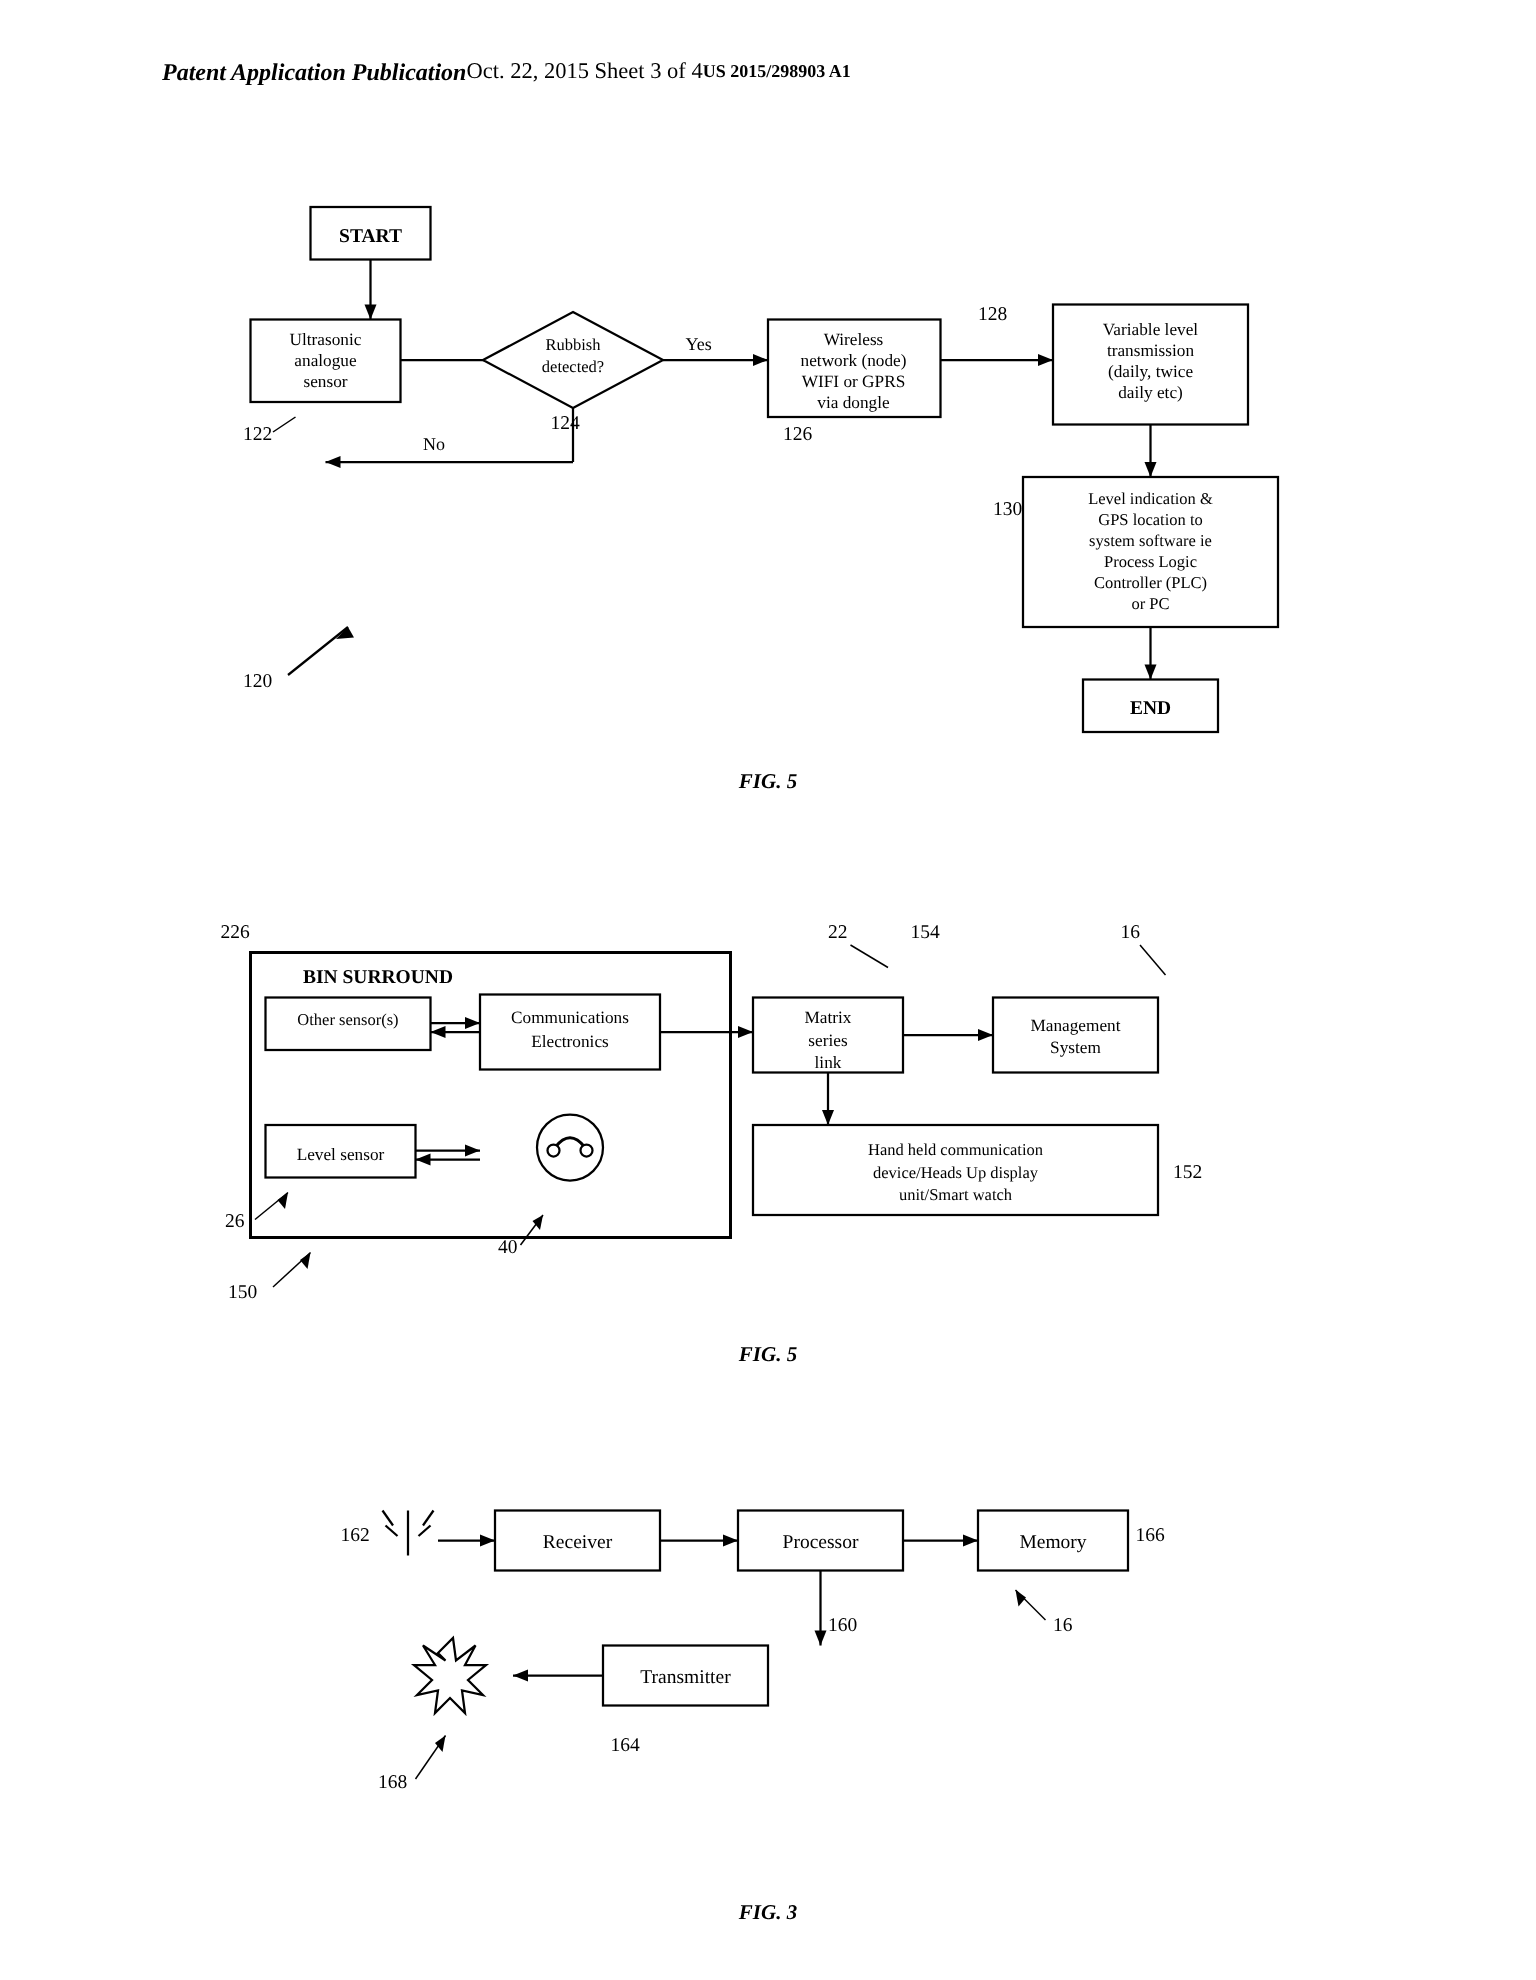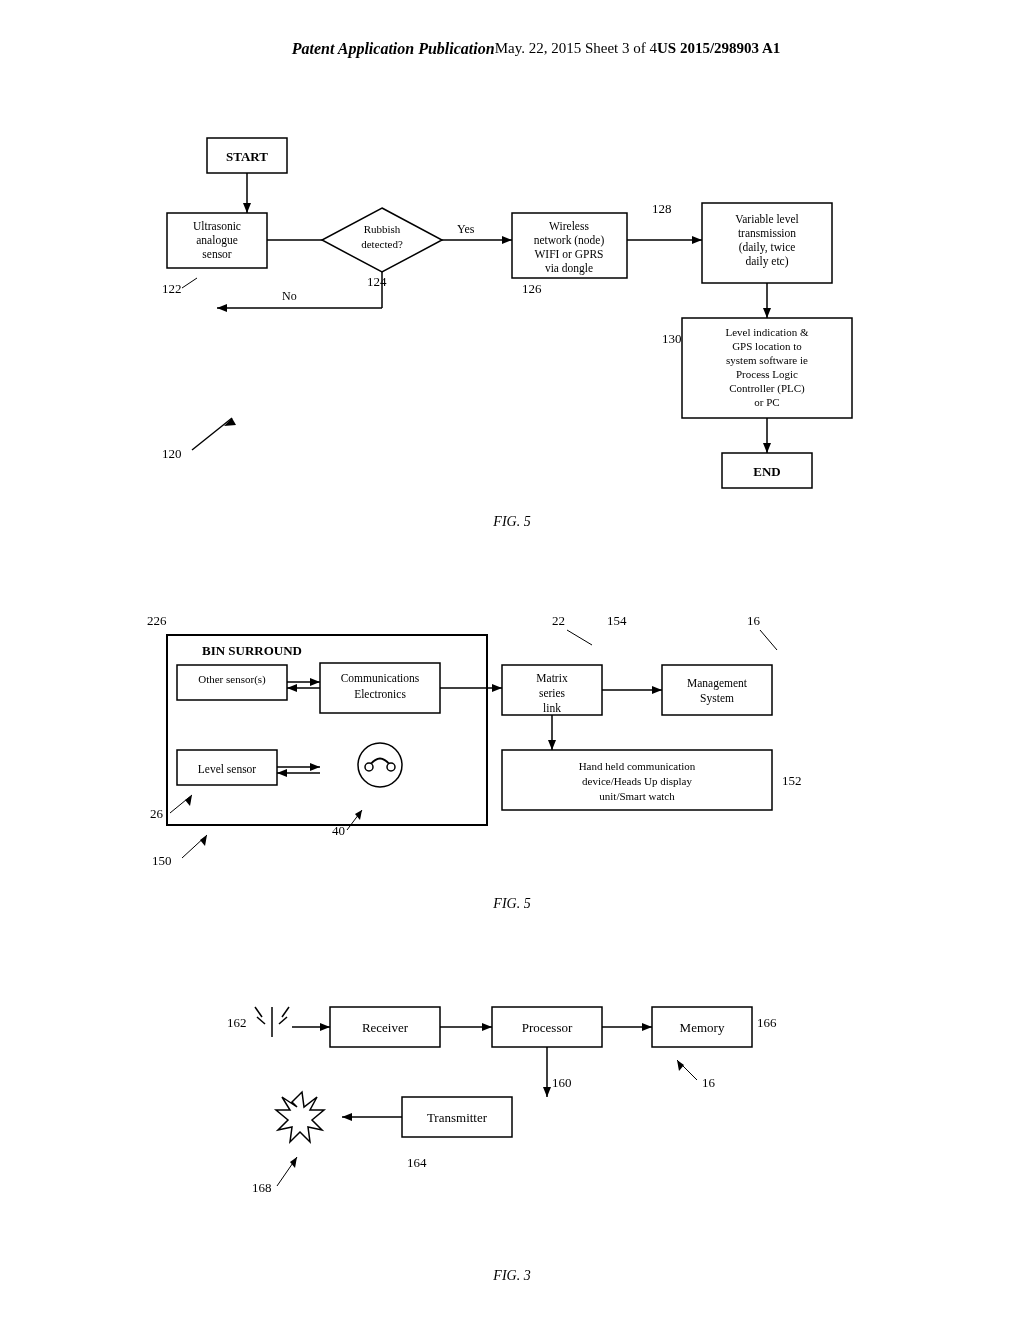--- a/index.html
+++ b/index.html
@@ -16,76 +16,76 @@
       width: 1024px;
       min-height: 1320px;
       background: #fff;
       padding: 40px 60px;
       position: relative;
     }
 
     
     .header {
       display: flex;
-      justify-content: center;
+      justify-content: flex-start;
       align-items: flex-start;
       margin-bottom: 20px;
       border-bottom: none;
       margin-left: 48px;
     }
     .header-left {
       font-weight: bold;
       font-size: 16px;
       font-style: italic;
     }
     .header-center {
       font-size: 15px;
       text-align: center;
     }
     .header-right {
-      font-size: 15px;
+      font-size: 12px;
       font-weight: bold;
     }
 
     
     .diagrams {
       display: flex;
       flex-direction: column;
       align-items: center;
       gap: 40px;
       margin-top: 20px;
     }
 
     
     svg {
       display: block;
     }
 
     .fig-label {
       text-align: right;
       font-size: 14px;
-      font-weight: normal;
+      font-weight: bold;
       margin-top: 6px;
       font-style: italic;
     }
 
     .diagram-section {
       display: flex;
       flex-direction: column;
       align-items: center;
     }
   </style>
 </head>
 <body>
 
 <div class="page">
 
   <div class="header">
     <div class="header-left">Patent Application Publication</div>
-    <div class="header-center">May. 22, 2015    Sheet 3 of 4</div>
+    <div class="header-center">Oct. 22, 2015    Sheet 3 of 4</div>
     <div class="header-right">US 2015/298903 A1</div>
   </div>
 
   <div class="diagrams">
 
     <div class="diagram-section">
       <svg width="900" height="430" viewBox="0 0 900 430">
 
         <text x="100" y="380" font-family="Times New Roman" font-size="13">120</text>
         <line x1="130" y1="372" x2="170" y2="340" stroke="black" stroke-width="1.5"></line>

